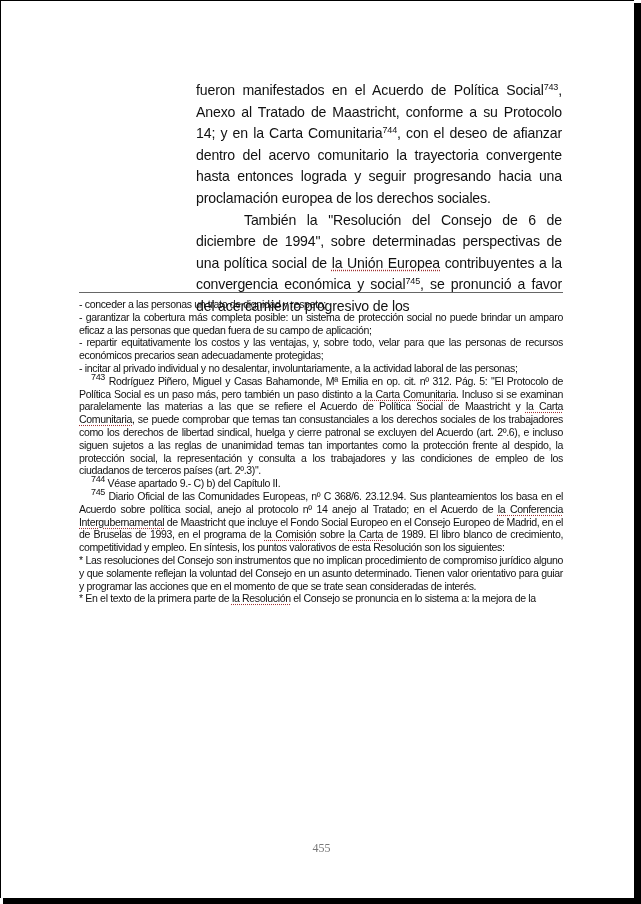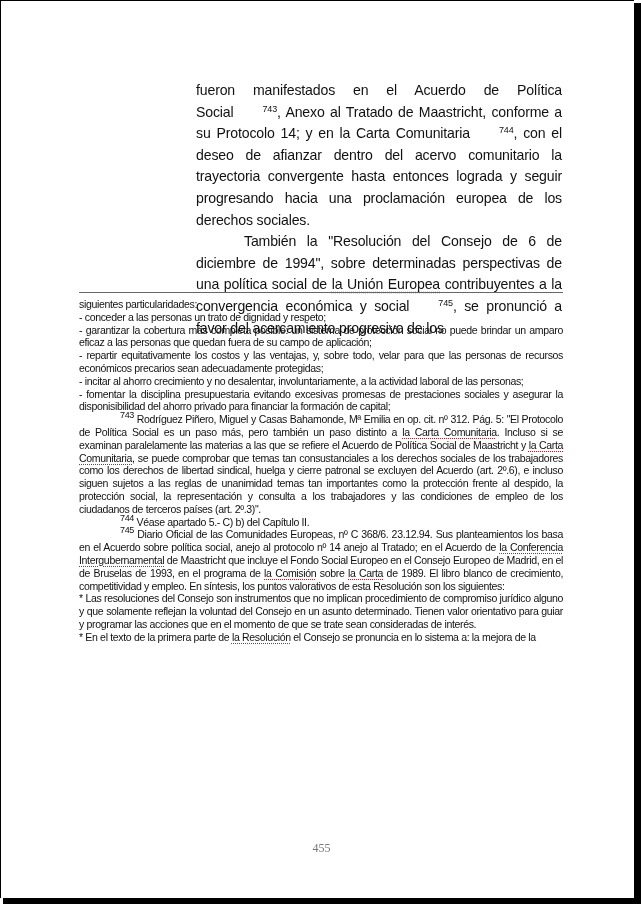--- a/index.html
+++ b/index.html
@@ -12,21 +12,21 @@
   }
   .shadow-right { position: absolute; left: 634px; top: 3px; width: 7px; height: 901px; background: #000; }
   .shadow-bottom { position: absolute; left: 3px; top: 898px; width: 638px; height: 6px; background: #000; }
   .body-text {
     position: absolute; left: 195px; top: 79px; width: 366px;
     font-family: "Liberation Sans", sans-serif; font-size: 14.1px; line-height: 21.6px;
     color: #111; text-align: justify; letter-spacing: -0.15px;
   }
   .body-text p { margin: 0; }
   .body-text p.indent { text-indent: 48px; }
-  sup { font-size: 9px; line-height: 0; vertical-align: 5px; padding-left: 29px; }
+  sup { font-size: 9px; line-height: 0; vertical-align: 5px; }
   .sep { position: absolute; left: 78px; top: 291px; width: 484px; height: 1px; background: #666; }
   .notes {
     position: absolute; left: 78px; top: 297px; width: 484px;
     font-family: "Liberation Sans", sans-serif; font-size: 10.55px; line-height: 12.8px;
     color: #111; text-align: justify; letter-spacing: -0.35px;
   }
   .notes p { margin: 0; }
   .notes .fn { text-indent: 12px; }
   .notes .gap { }
   .u { text-decoration: underline dotted #a03030; text-underline-offset: 2px; }
@@ -42,31 +42,29 @@
 
   <div class="body-text">
     <p><span>fueron manifestados en el Acuerdo de Política Social</span><sup>743</sup><span>, Anexo al Tratado de Maastricht, conforme a su Protocolo 14; y en la Carta Comunitaria</span><sup>744</sup><span>, con el deseo de afianzar dentro del acervo comunitario la trayectoria convergente hasta entonces lograda y seguir progresando hacia una proclamación europea de los derechos sociales.</span></p>
     <p class="indent"><span>También la "Resolución del Consejo de 6 de diciembre de 1994", sobre determinadas perspectivas de una política social de </span><span class="u">la Unión Europea</span><span> contribuyentes a la convergencia económica y social</span><sup>745</sup><span>, se pronunció a favor del acercamiento progresivo de los</span></p>
   </div>
 
   <div class="sep"></div>
 
   <div class="notes">
     <div>
-      <p>siguientes particularidades:</p>
       <p>- conceder a las personas un trato de dignidad y respeto;</p>
       <p>- garantizar la cobertura más completa posible: un sistema de protección social no puede brindar un amparo eficaz a las personas que quedan fuera de su campo de aplicación;</p>
       <p>- repartir equitativamente los costos y las ventajas, y, sobre todo, velar para que las personas de recursos económicos precarios sean adecuadamente protegidas;</p>
-      <p>- incitar al ahorro crecimiento y no desalentar, involuntariamente, a la actividad laboral de las personas;</p>
-      <p>- fomentar la disciplina presupuestaria evitando excesivas promesas de prestaciones sociales y asegurar la disponisibilidad del ahorro privado para financiar la formación de capital;</p>
+      <p>- incitar al privado individual y no desalentar, involuntariamente, a la actividad laboral de las personas;</p>
     </div>
 
     <p class="fn gap"><sup>743</sup><span> Rodríguez Piñero, Miguel y Casas Bahamonde, Mª Emilia en op. cit. nº 312. Pág. 5: "El Protocolo de Política Social es un paso más, pero también un paso distinto a </span><span class="u">la Carta Comunitaria</span><span>. Incluso si se examinan paralelamente las materias a las que se refiere el Acuerdo de Política Social de Maastricht y </span><span class="u">la Carta Comunitaria</span><span>, se puede comprobar que temas tan consustanciales a los derechos sociales de los trabajadores como los derechos de libertad sindical, huelga y cierre patronal se excluyen del Acuerdo (art. 2º.6), e incluso siguen sujetos a las reglas de unanimidad temas tan importantes como la protección frente al despido, la protección social, la representación y consulta a los trabajadores y las condiciones de empleo de los ciudadanos de terceros países (art. 2º.3)".</span></p>
 
-    <p class="fn gap"><sup>744</sup><span> Véase apartado 5.- C) b) del Capítulo II.</span></p>
+    <p class="fn gap"><sup>744</sup><span> Véase apartado 9.- C) b) del Capítulo II.</span></p>
 
     <p class="fn gap"><sup>745</sup><span> Diario Oficial de las Comunidades Europeas, nº C 368/6. 23.12.94. Sus planteamientos los basa en el Acuerdo sobre política social, anejo al protocolo nº 14 anejo al Tratado; en el Acuerdo de </span><span class="u">la Conferencia Intergubernamental</span><span> de Maastricht que incluye el Fondo Social Europeo en el Consejo Europeo de Madrid, en el de Bruselas de 1993, en el programa de </span><span class="u">la Comisión</span><span> sobre </span><span class="u">la Carta</span><span> de 1989. El libro blanco de crecimiento, competitividad y empleo. En síntesis, los puntos valorativos de esta Resolución son los siguientes:</span></p>
     <p>* Las resoluciones del Consejo son instrumentos que no implican procedimiento de compromiso jurídico alguno y que solamente reflejan la voluntad del Consejo en un asunto determinado. Tienen valor orientativo para guiar y programar las acciones que en el momento de que se trate sean consideradas de interés.</p>
     <p><span>* En el texto de la primera parte de </span><span class="u">la Resolución</span><span> el Consejo se pronuncia en lo sistema a: la mejora de la</span></p>
   </div>
 
   <div class="pagenum">455</div>
 </div>
 <div class="shadow-right"></div>
 <div class="shadow-bottom"></div>

